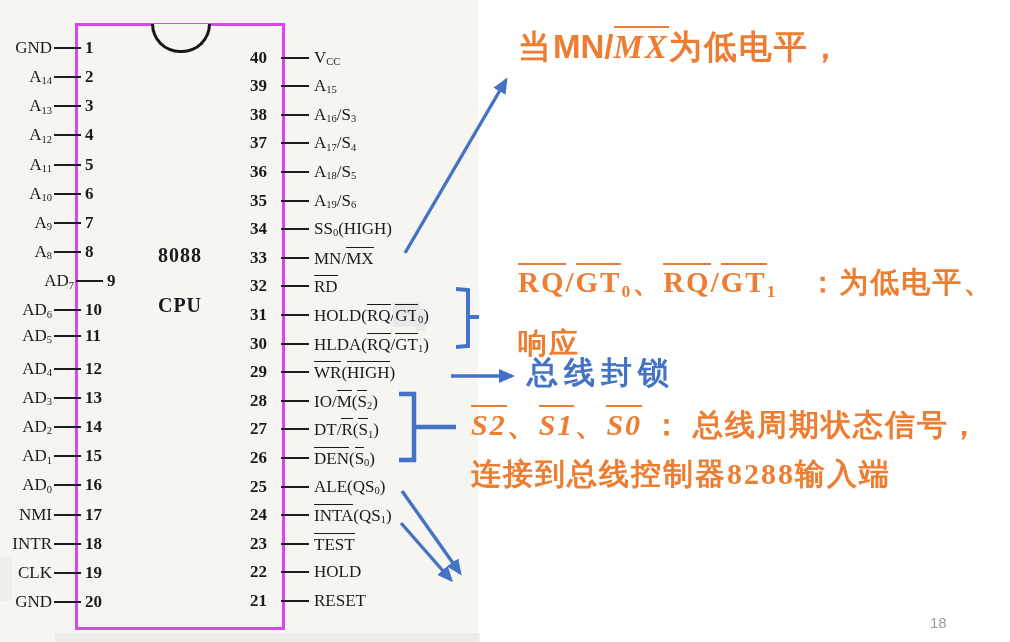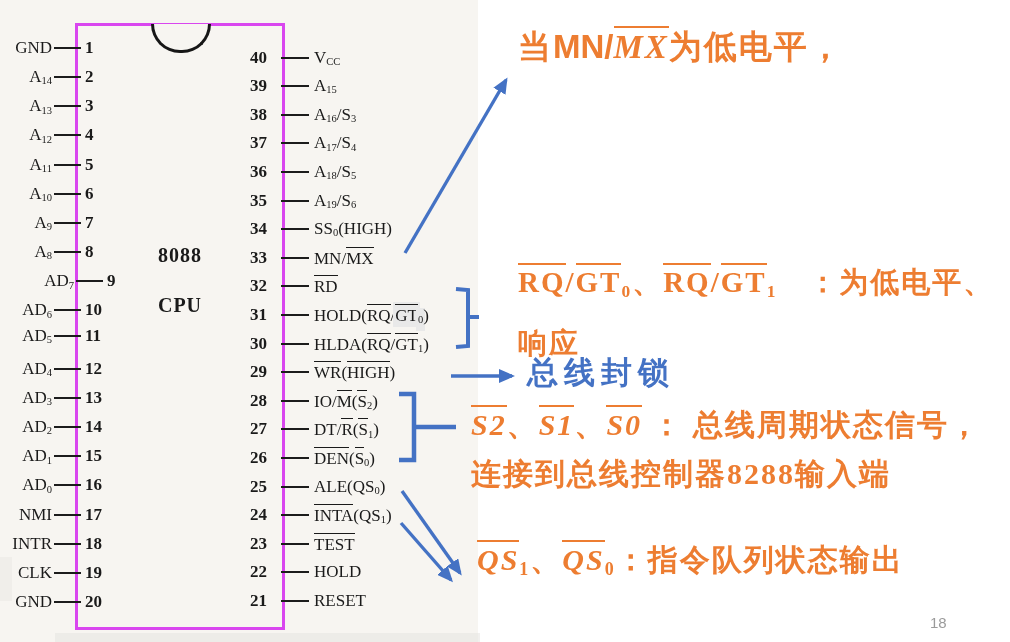--- a/index.html
+++ b/index.html
@@ -290,18 +290,15 @@
     </div>
   <div class="ann ann-rqgt">
       <div class="ann-line l0"><span class="ov">RQ</span><span>/</span><span class="ov">GT</span><span class="sb">0</span><span>、</span><span class="ov">RQ</span><span>/</span><span class="ov">GT</span><span class="sb">1</span><span>　：</span><span>为低电平、</span></div>
       <div class="ann-line l1"><span>响应</span></div>
     </div>
   <div class="ann ann-buslock">总线封锁</div>
   <div class="ann ann-s">
       <div class="ann-line l0"><span class="ov it">S2</span><span>、</span><span class="ov it">S1</span><span>、</span><span class="ov it">S0</span><span> ： </span><span>总线周期状态信号，</span></div>
       <div class="ann-line l1"><span>连接到总线控制器8288输入端</span></div>
     </div>
-  <div class="ann ann-qs">
-      <div class="ann-line l0"><span class="ov it">QS</span><span class="sb">1</span><span>、</span><span class="ov it">QS</span><span class="sb">0</span><span>：</span><span>指令队列状态输出</span></div>
-    </div>
 
   <div class="page-num">18</div>
 </div>
 
 </body></html>

